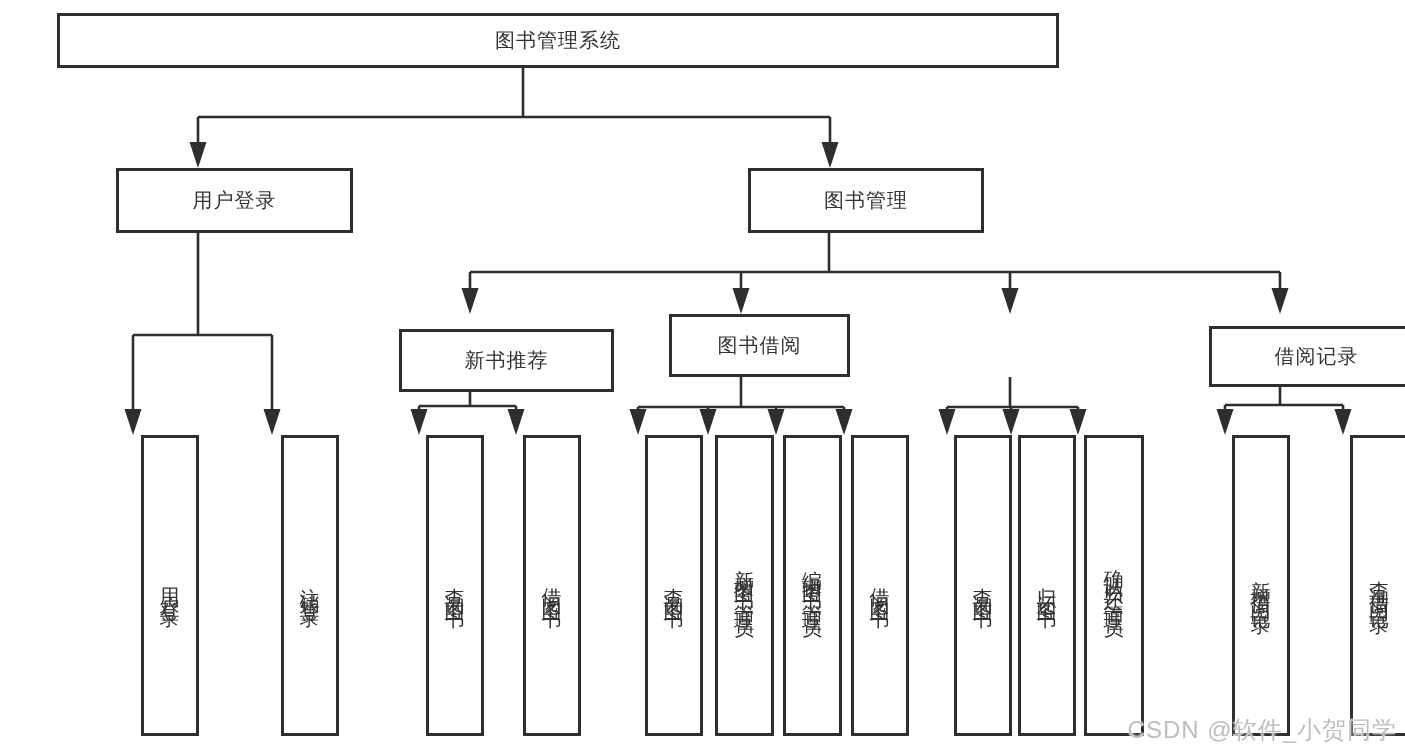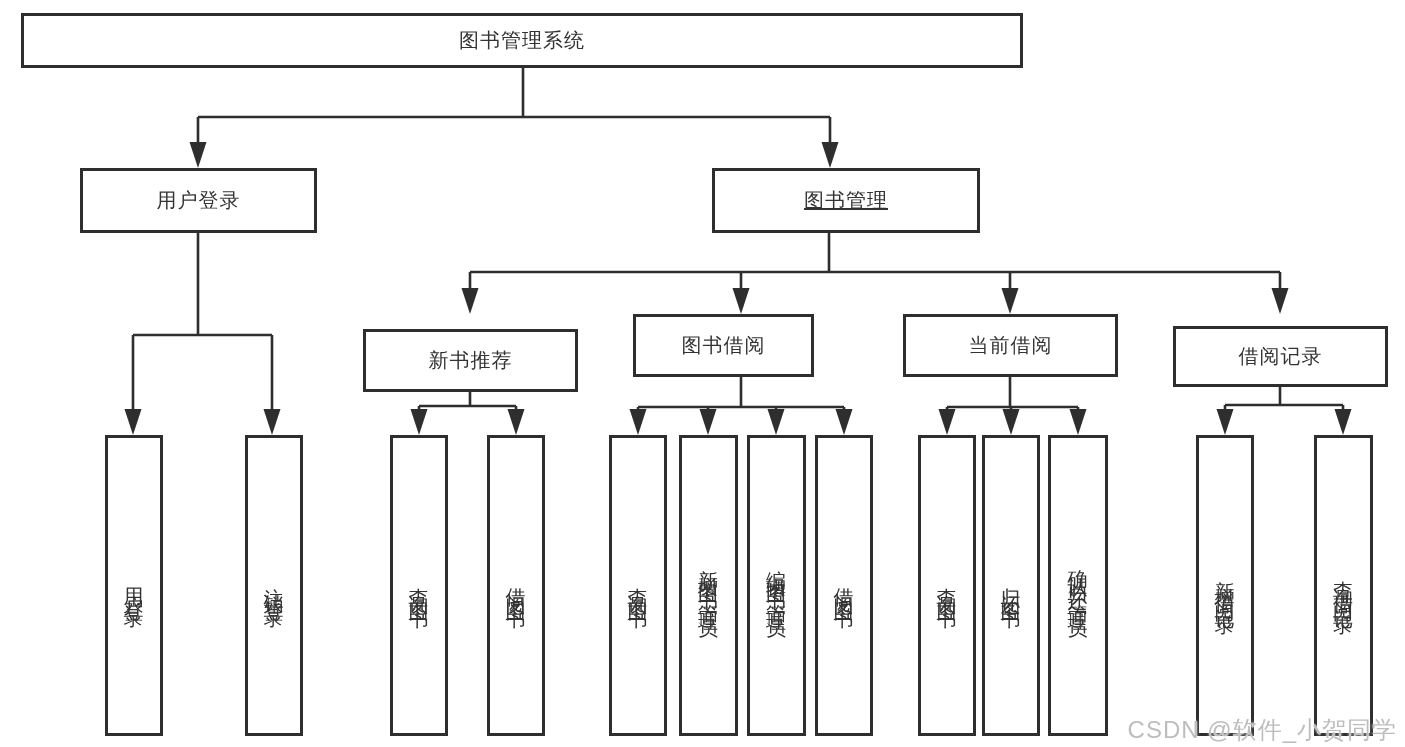--- a/index.html
+++ b/index.html
@@ -26,20 +26,21 @@
     background: #ffffff;
     border: 3px solid #2e2e2e;
     display: flex;
     align-items: center;
     justify-content: center;
     color: #333333;
     font-size: 20px;
     letter-spacing: 1px;
     text-align: center;
     white-space: nowrap;
+    margin-left: 36px;
   }
 
   .node.vertical {
     writing-mode: vertical-rl;
     letter-spacing: 7px;
     line-height: 1;
     font-size: 20px;
     white-space: normal;
   }
 
@@ -101,25 +102,24 @@
       <use href="#arrow" x="1011" y="435"></use>
       <use href="#arrow" x="1078" y="435"></use>
       <use href="#arrow" x="1225" y="435"></use>
       <use href="#arrow" x="1343" y="435"></use>
     </g>
   </svg>
 
   <div class="node" style="left:21px; top:13px; width:1002px; height:55px;">图书管理系统</div>
 
   <div class="node" style="left:80px; top:168px; width:237px; height:65px;">用户登录</div>
-  <div class="node" style="left:712px; top:168px; width:268px; height:65px;text-decoration:underline;">图书管理</div>
+  <div class="node" style="left:712px; top:168px; width:236px; height:65px;">图书管理</div>
 
   <div class="node" style="left:363px; top:329px; width:215px; height:63px;">新书推荐</div>
   <div class="node" style="left:633px; top:314px; width:181px; height:63px;">图书借阅</div>
-  <div class="node" style="left:903px; top:314px; width:215px; height:63px;">当前借阅</div>
   <div class="node" style="left:1173px; top:326px; width:215px; height:61px;">借阅记录</div>
 
   <div class="node vertical" style="left:105px; top:435px; width:58px; height:301px;">用户登录</div>
   <div class="node vertical" style="left:245px; top:435px; width:58px; height:301px;">注销登录</div>
 
   <div class="node vertical" style="left:390px; top:435px; width:58px; height:301px;">查询图书</div>
   <div class="node vertical" style="left:487px; top:435px; width:58px; height:301px;">借阅图书</div>
 
   <div class="node vertical" style="left:609px; top:435px; width:58px; height:301px;">查询图书</div>
   <div class="node vertical" style="left:679px; top:435px; width:59px; height:301px;">新增图书（管理员）</div>

